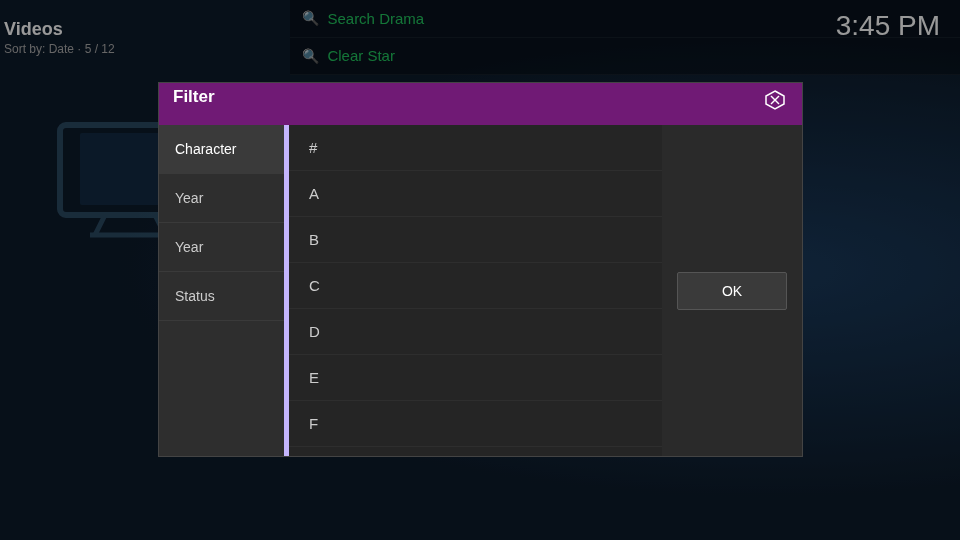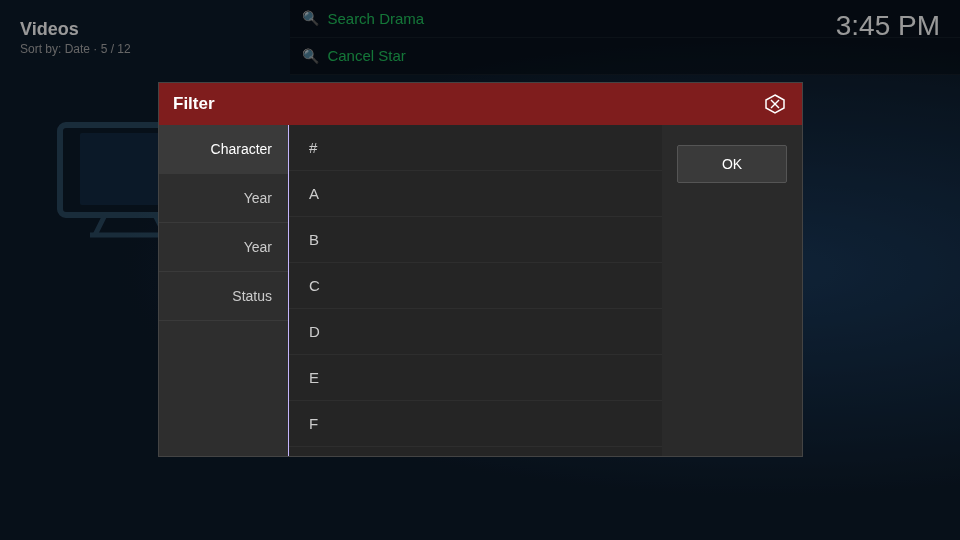--- a/index.html
+++ b/index.html
@@ -26,21 +26,21 @@
       top: 0;
       left: 0;
       right: 0;
       height: 75px;
       display: flex;
       align-items: stretch;
     }
 
     .top-left {
       width: 290px;
-      padding: 8px 20px;
+      padding: 8px 4px;
       display: flex;
       flex-direction: column;
       justify-content: center;
     }
 
     .videos-title {
       color: #ffffff;
       font-size: 18px;
       font-weight: bold;
     }
@@ -117,26 +117,25 @@
       left: 158px;
       width: 645px;
       height: 375px;
       background: #2a2a2a;
       border: 1px solid #444;
       display: flex;
       flex-direction: column;
     }
 
     .filter-header {
-      background: #7f1d1d;
+      background: #701a75;
       height: 42px;
       display: flex;
-      align-items: center;
       justify-content: space-between;
-      padding: 16px 14px;
+      padding: 4px 14px;
       flex-shrink: 0;
     }
 
     .filter-title {
       color: #ffffff;
       font-size: 17px;
       font-weight: bold;
     }
 
     .kodi-icon {
@@ -152,22 +151,21 @@
       flex: 1;
       overflow: hidden;
     }
 
     
     .category-list {
       width: 130px;
       background: #2e2e2e;
       display: flex;
       flex-direction: column;
-      border-right: 1px solid #c4b5fd;
-      text-align: right;
+      border-right: 5px solid #c4b5fd;
     }
 
     .category-item {
       padding: 16px 16px;
       color: #cccccc;
       font-size: 14px;
       cursor: pointer;
       border-bottom: 1px solid #3a3a3a;
     }
 
@@ -207,21 +205,21 @@
       cursor: pointer;
     }
 
     
     .action-buttons {
       width: 140px;
       background: #2a2a2a;
       display: flex;
       flex-direction: column;
       align-items: center;
-      justify-content: flex-start;
+      justify-content: center;
       padding: 20px 12px;
       gap: 10px;
     }
 
     .action-btn {
       width: 110px;
       padding: 10px 0;
       background: #3a3a3a;
       color: #ffffff;
       font-size: 14px;
@@ -241,21 +239,21 @@
     <div class="videos-title">Videos</div>
     <div class="sort-info">Sort by: Date · 5 / 12</div>
   </div>
   <div class="search-panel">
     <div class="search-row">
       <span class="search-icon">🔍</span>
       <span class="search-placeholder">Search Drama</span>
     </div>
     <div class="search-row">
       <span class="search-icon">🔍</span>
-      <span class="search-placeholder">Cancel Star</span>
+      <span class="search-placeholder">Clear Star</span>
     </div>
   </div>
 </div>
 
 <div class="clock">3:45 PM</div>
 
 <div class="tv-icon">
   <svg class="tv-svg" width="160" height="130" viewBox="0 0 160 130">
     <rect x="10" y="10" width="140" height="90" rx="6" ry="6" fill="none" stroke="#4a7a9b" stroke-width="6"></rect>
     <rect x="30" y="18" width="100" height="72" rx="2" fill="#1a3a5c"></rect>

